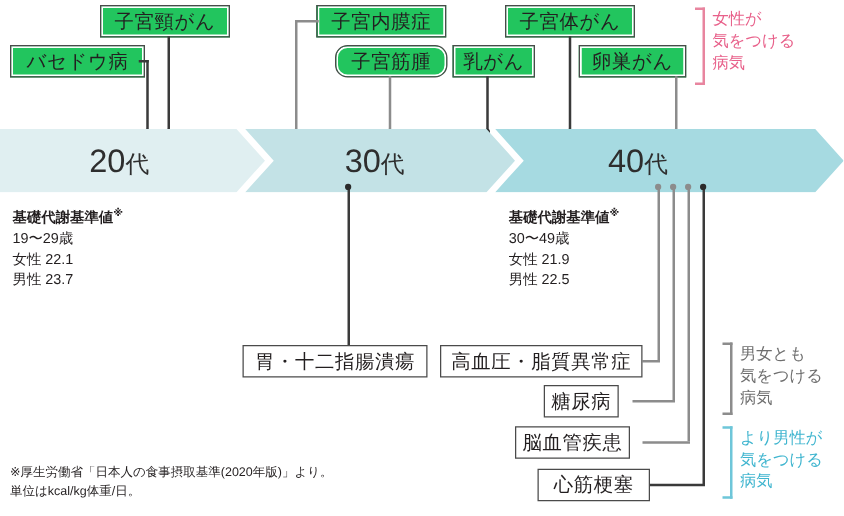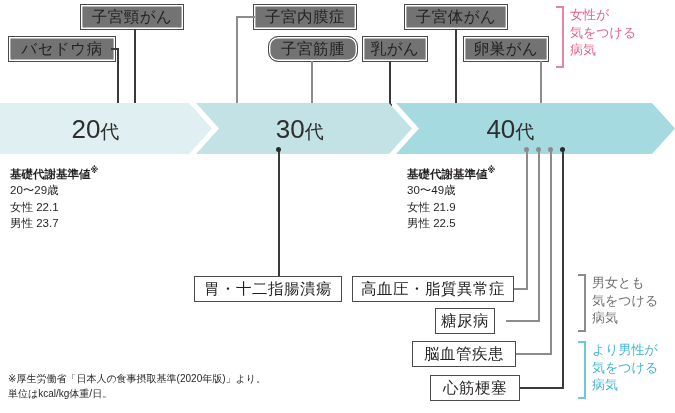--- a/index.html
+++ b/index.html
@@ -17,21 +17,21 @@
   .ln{position:absolute;background:#3a3a3a;}
   .ln.gray{background:#8c8c8c;}
   .v{width:1.6px;}
   .h{height:1.6px;}
   .dot{position:absolute;width:5px;height:5px;border-radius:50%;background:#2b2b2b;}
   .dot.gray{background:#8c8c8c;}
 
   
   .pbox{
     position:absolute;
-    background:#737373;
+    background:#22c55e;
     border:1.6px solid #4a4a4a;
     box-shadow:inset 0 0 0 1.4px #ffffff;
     box-sizing:border-box;
     display:flex;align-items:center;justify-content:center;
     font-size:15.5px;
     letter-spacing:.5px;
     color:#231f20;
     white-space:nowrap;
     height:26px;
   }
@@ -148,21 +148,21 @@
     <div class="seg" style="left:396px;width:279px;background:#a6dae1;
                 clip-path:polygon(0 0,256px 0,279px 25.5px,256px 51px,0 51px,23px 25.5px);">
       <div class="lbl" style="left:41%;">
         <span>40</span><span class="d">代</span>
       </div>
     </div>
   </div>
 
   <div class="stat" style="left:10px;top:163px;">
     <div class="hd"><span>基礎代謝基準値</span><sup>※</sup></div>
-    <div>20〜29歳</div>
+    <div>19〜29歳</div>
     <div>女性 22.1</div>
     <div>男性 23.7</div>
   </div>
   <div class="stat" style="left:407px;top:163px;">
     <div class="hd"><span>基礎代謝基準値</span><sup>※</sup></div>
     <div>30〜49歳</div>
     <div>女性 21.9</div>
     <div>男性 22.5</div>
   </div>
 
@@ -185,21 +185,21 @@
 
   <div class="wbox" style="left:194px;top:276px;width:148px;">
     <span>胃・十二指腸潰瘍</span>
   </div>
   <div class="wbox" style="left:352px;top:276px;width:162px;">
     <span>高血圧・脂質異常症</span>
   </div>
   <div class="wbox" style="left:435px;top:308px;width:60px;">
     <span>糖尿病</span>
   </div>
-  <div class="wbox" style="left:412px;top:341px;width:104px;">
+  <div class="wbox" style="left:412px;top:341px;width:92px;">
     <span>脳血管疾患</span>
   </div>
   <div class="wbox" style="left:430px;top:375px;width:90px;">
     <span>心筋梗塞</span>
   </div>
 
   <div class="brk pink" style="left:556px;top:6px;width:8px;height:62px;"></div>
   <div class="brklbl pink" style="left:570px;top:6px;">
     <div>女性が</div>
     <div>気をつける</div>

